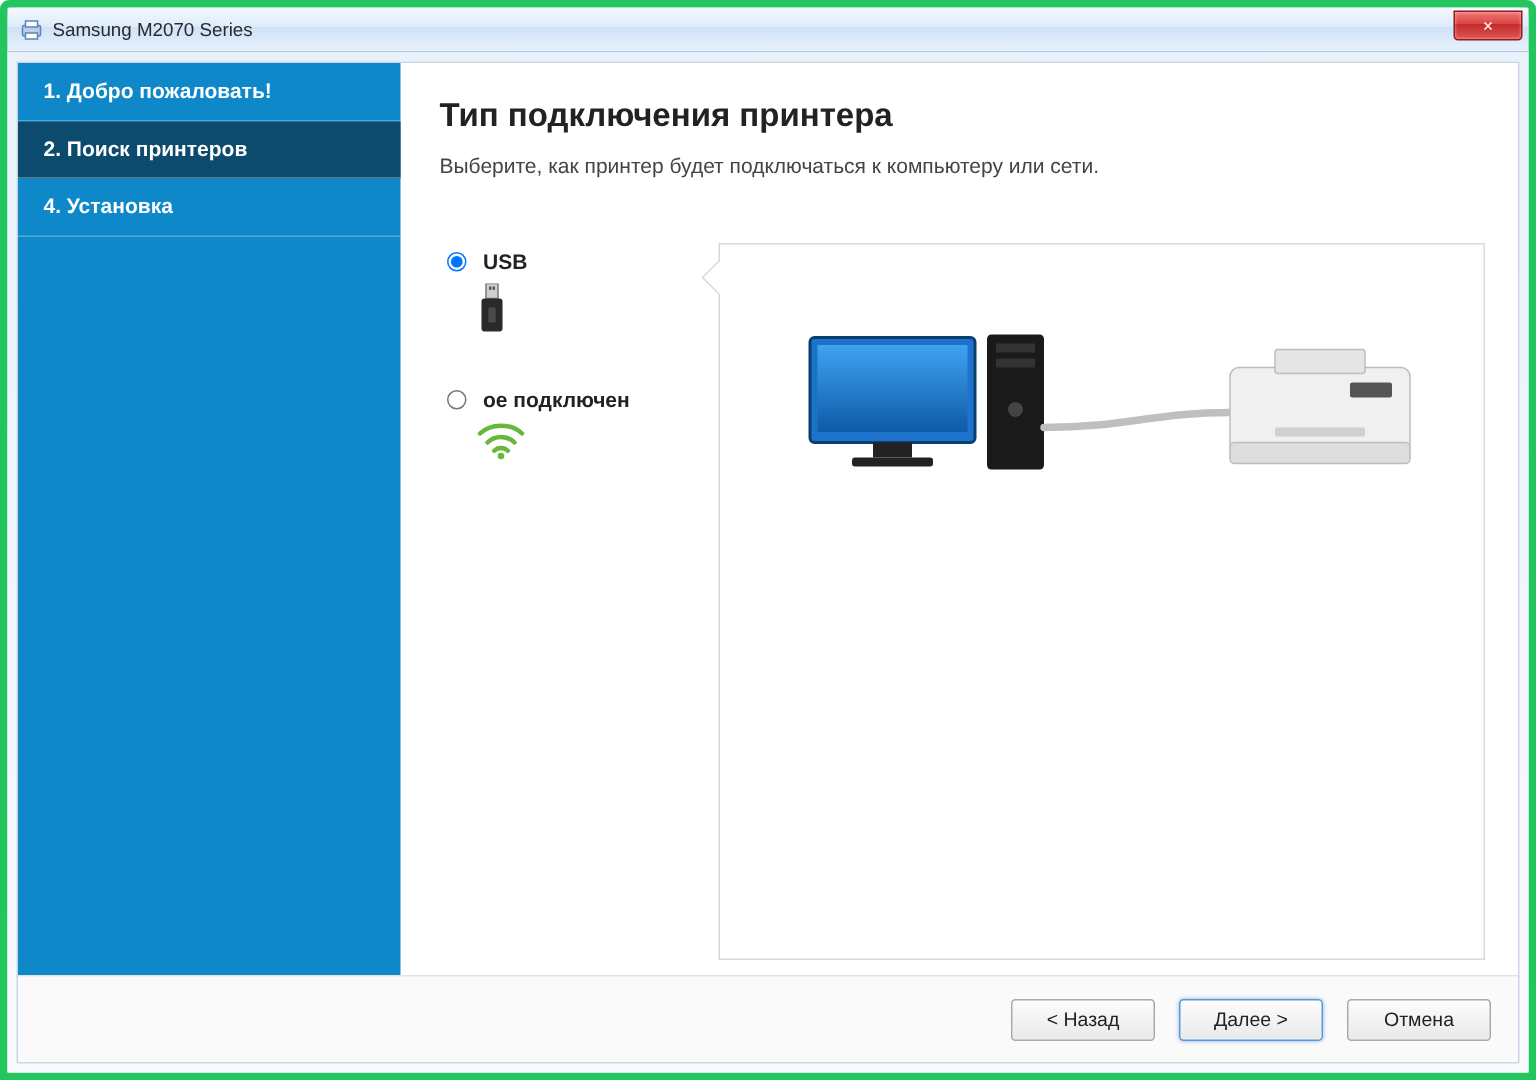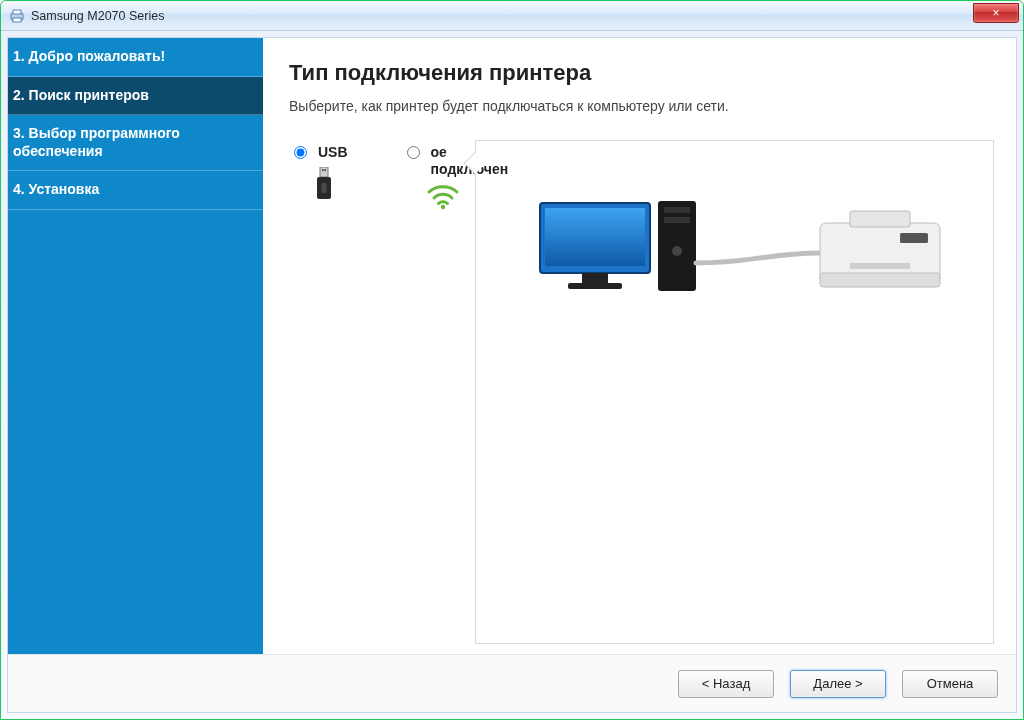--- a/index.html
+++ b/index.html
@@ -1,19 +1,19 @@
 <!DOCTYPE html>
 <html><head>
 <meta charset="utf-8">
 <style>
   * { box-sizing: border-box; }
   html, body { margin:0; padding:0; font-family: "Segoe UI", Tahoma, Arial, sans-serif; background:#fff; }
   .window {
     width:1024px; height:720px; margin:0 auto;
-    border:1px solid #22c55e;
+    border:5px solid #22c55e;
     border-radius:6px 6px 0 0;
     background:#fff;
     display:flex; flex-direction:column;
     box-shadow:0 0 4px rgba(0,0,0,.1);
   }
   
   .titlebar {
     height:30px;
     background:linear-gradient(#f5f9fe,#dcebfb 45%,#cfe2f8 46%,#e7f1fc);
     border-bottom:1px solid #b7cbe4;
@@ -43,39 +43,39 @@
     border:1px solid #c8d6e8;
     display:flex; flex-direction:column;
   }
   .dialog-body { flex:1; display:flex; overflow:hidden; }
   
   .sidebar {
     width:255px; background:#0f88c9;
     display:flex; flex-direction:column;
   }
   .sidebar .step {
-    padding:10px 5px;
+    padding:10px 17px;
     color:#fff; font-size:14px; font-weight:bold;
     border-bottom:1px solid rgba(255,255,255,.28);
     line-height:1.25;
   }
   .sidebar .step.active { background:#0c4a6e; }
   
   .main {
     flex:1; padding:22px 22px 10px 26px;
     display:flex; flex-direction:column;
     color:#333;
   }
   .main h1 {
     margin:0 0 12px 0;
     font-size:22px; font-weight:bold; color:#222;
   }
-  .main .subtitle { font-size:14px; color:#444; margin-bottom:26px; }
+  .main .subtitle { font-size:14px; color:#444; margin-bottom:44px; }
   .content-row { display:flex; gap:16px; flex:1; }
-  .options-col { width:170px; display:flex; flex-direction:row; gap:54px; padding-top:4px; }
+  .options-col { width:170px; display:flex; flex-direction:column; gap:28px; padding-top:4px; }
   .option { display:flex; flex-direction:column; gap:6px; }
   .option-head { display:flex; align-items:flex-start; gap:8px; }
   .option-head input { margin-top:2px; }
   .option-head label { font-size:14px; font-weight:bold; color:#222; line-height:1.2; }
   .option-icon { margin-left:24px; }
   .preview-box {
     flex:1; border:1px solid #d9d9d9;
     position:relative;
     display:flex; flex-direction:column;
     padding:24px 28px 26px 28px;
@@ -132,21 +132,20 @@
     </div>
   </div>
 
   <div class="dialog-outer">
     <div class="dialog">
       <div class="dialog-body">
 
         <div class="sidebar">
           <div class="step">1. Добро пожаловать!</div>
           <div class="step active">2. Поиск принтеров</div>
-          <div class="step">3. Выбор программного обеспечения</div>
           <div class="step">4. Установка</div>
         </div>
 
         <div class="main">
           <h1>Тип подключения принтера</h1>
           <div class="subtitle">Выберите, как принтер будет подключаться к компьютеру или сети.</div>
 
           <div class="content-row">
 
             <div class="options-col">

